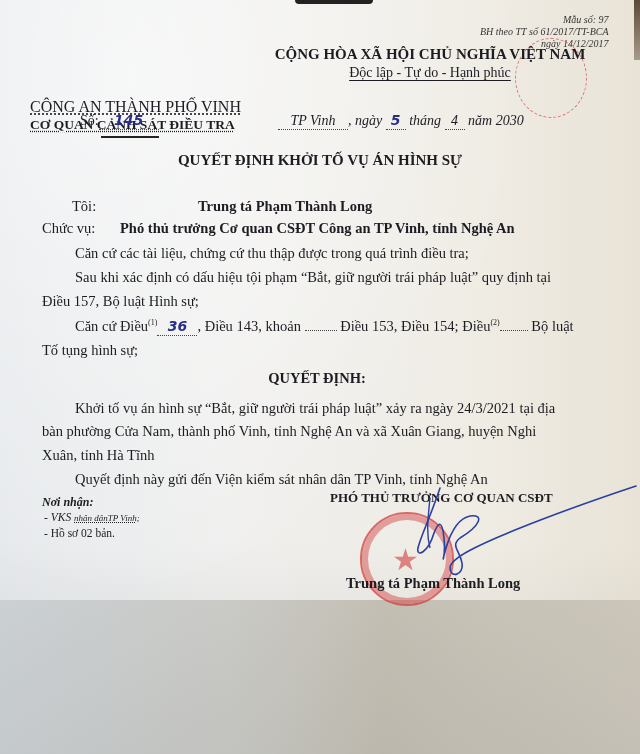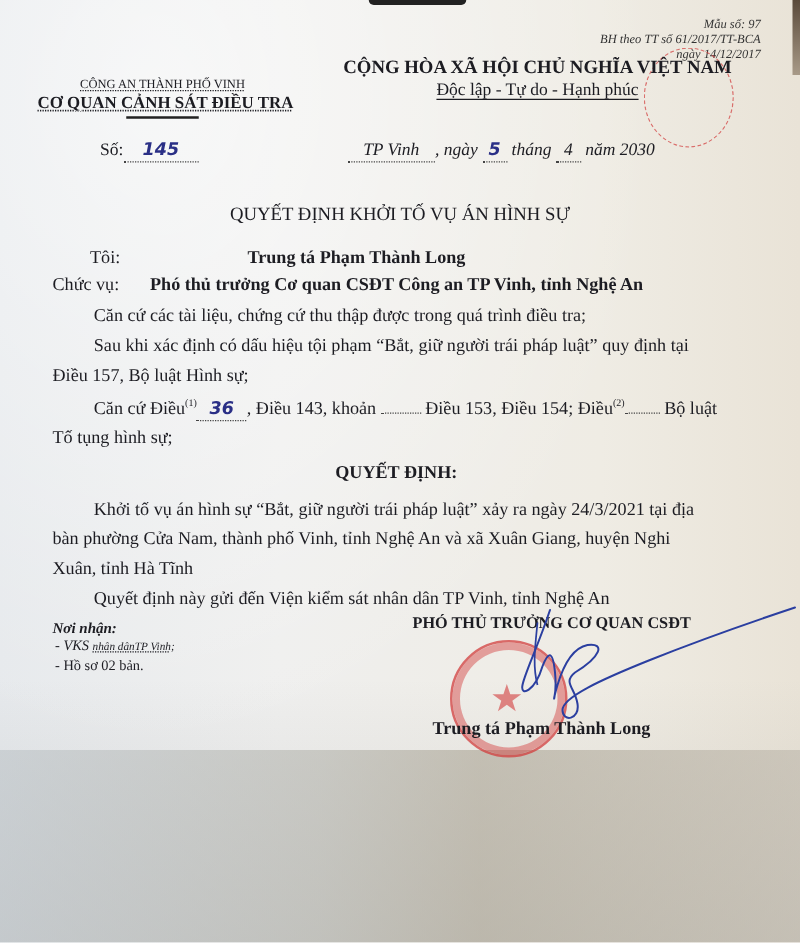--- a/index.html
+++ b/index.html
@@ -28,36 +28,36 @@
     .right-edge {
       position: absolute; right: 0; top: 0; width: 6px; height: 60px;
       background: linear-gradient(180deg, #5a4a3a, #a89a88);
     }
     .abs { position: absolute; white-space: nowrap; }
 
     .form-ref { left: 480px; top: 14px; font-size: 10px; font-style: italic; text-align: right; line-height: 12px; color: #333; }
     .form-ref div { display: block; }
 
     .left-hdr { left: 30px; top: 62px; text-align: center; width: 200px; }
-    .left-hdr .l1 { font-size: 10px; text-decoration: underline dotted; text-underline-offset: 2px; }
+    .left-hdr .l1 { font-size: 16px; text-decoration: underline dotted; text-underline-offset: 2px; margin-top: 36px; }
     .left-hdr .l2 { font-size: 13.5px; font-weight: bold; text-decoration: underline dotted; text-underline-offset: 2px; margin-top: 1px; }
     .left-hdr .rule { width: 58px; height: 1.5px; background: #222; margin: 3px auto 0; }
 
     .right-hdr { left: 270px; top: 46px; text-align: center; width: 320px; }
     .right-hdr .l1 { font-size: 15px; font-weight: bold; }
     .right-hdr .l2 { font-size: 14px; font-weight: normal; text-decoration: underline; text-underline-offset: 3px; margin-top: 2px; }
 
     .so-line { left: 80px; top: 112px; font-size: 14px; }
     .dots { display: inline-block; border-bottom: 1px dotted #444; min-width: 60px; text-align: center; }
     .hand { font-family: "DejaVu Sans", sans-serif; font-style: italic; color: #2a2f86; font-weight: bold; font-size: 14px; }
 
     .date-line { left: 278px; top: 112px; font-size: 14px; font-style: italic; }
     .date-line .dots { min-width: 20px; }
 
-    .title { left: 0; width: 640px; top: 164px; text-align: center; font-size: 15px; font-weight: normal; }
+    .title { left: 0; width: 640px; top: 152px; text-align: center; font-size: 15px; font-weight: bold; }
     .toi { left: 72px; top: 198px; font-size: 14.5px; }
     .toi-name { left: 198px; top: 198px; font-size: 14.5px; font-weight: bold; }
     .chucvu { left: 42px; top: 220px; font-size: 14.5px; }
     .chucvu-val { left: 120px; top: 220px; font-size: 14.5px; font-weight: bold; }
 
     .p { font-size: 14.5px; }
     .p1 { left: 75px; top: 245px; }
     .p2 { left: 75px; top: 269px; }
     .p3 { left: 42px; top: 293px; }
     .p4 { left: 75px; top: 318px; }

